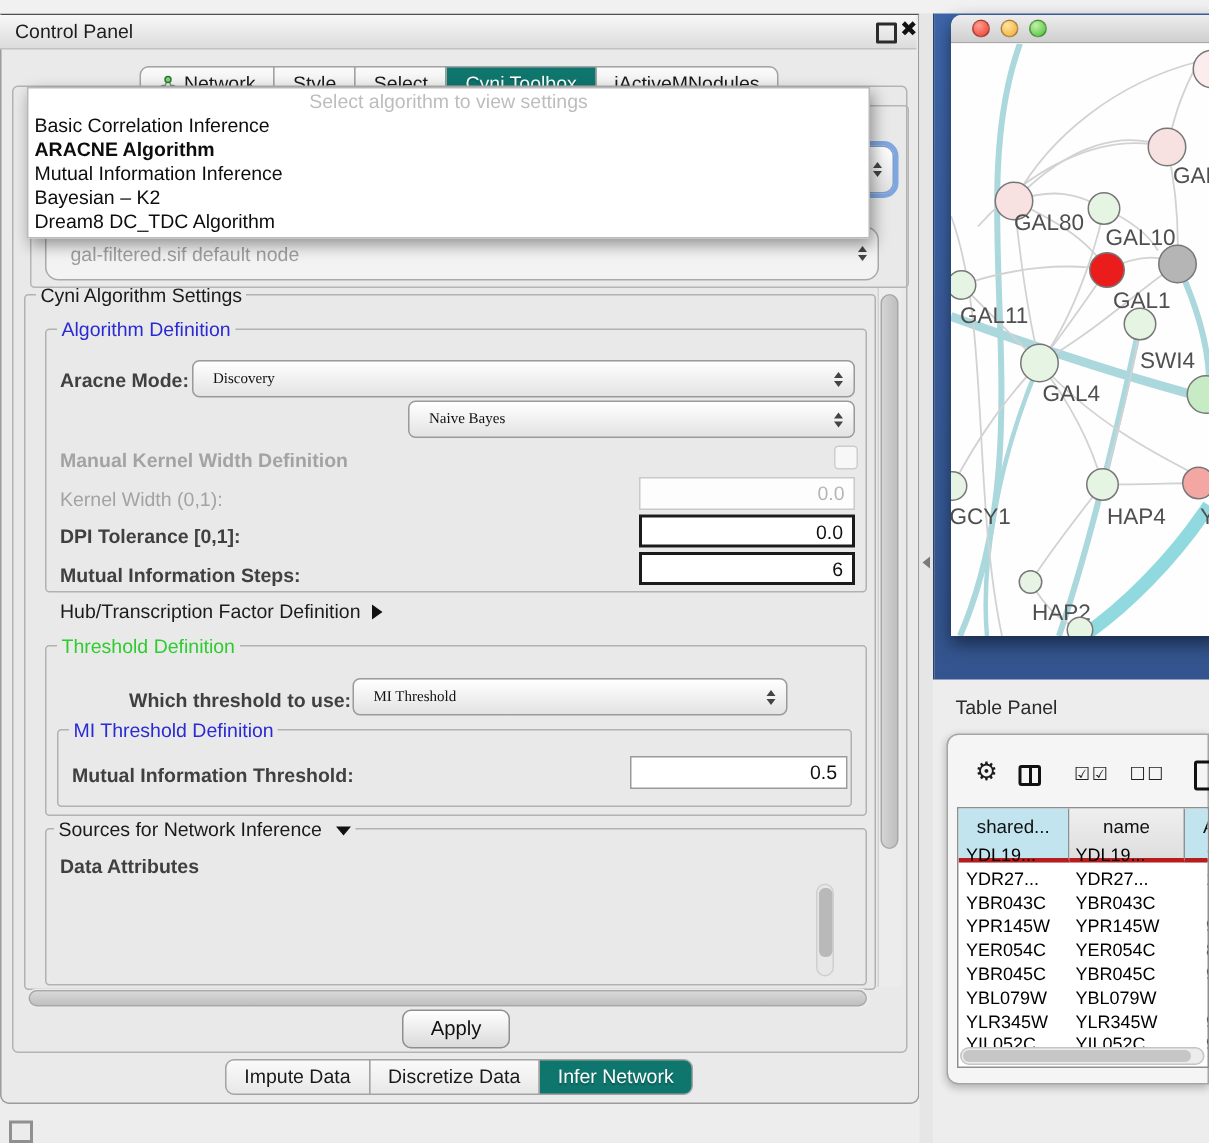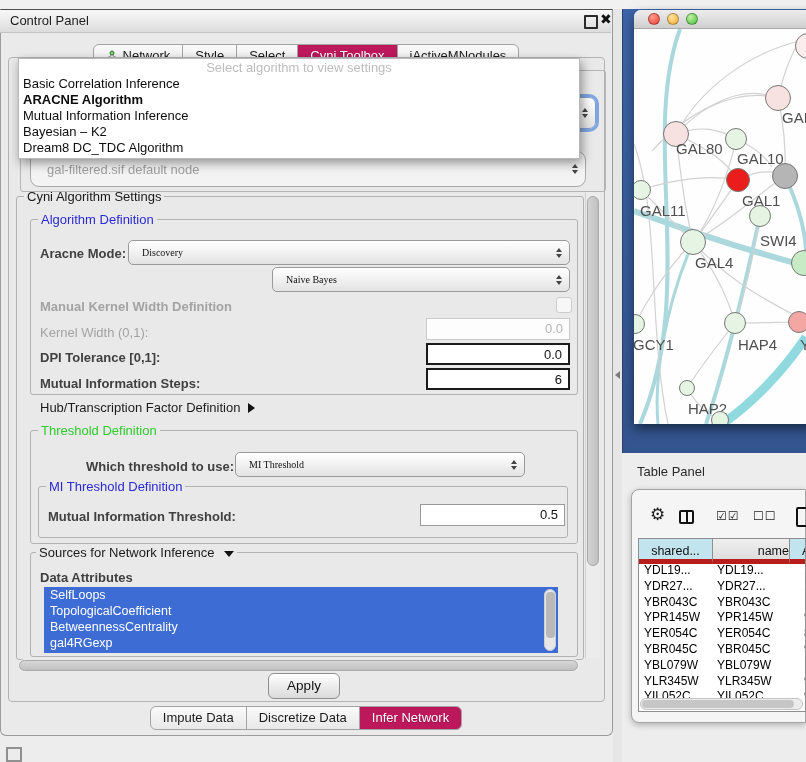--- a/index.html
+++ b/index.html
@@ -17,21 +17,21 @@
   #close-btn{left:600px;top:11px;font-size:14px;font-weight:bold;color:#111;}
 
   
   .tabrow{left:0;width:613px;display:flex;justify-content:center;}
   #top-tabs{top:44px;}
   #bottom-tabs{top:706px;}
   .tab{display:flex;align-items:center;gap:5px;padding:3px 12px 4px 12px;font-size:13px;color:#1a1a1a;
     background:linear-gradient(#fafafa,#e8e8e8);border:1px solid #a3a3a3;margin-left:-1px;white-space:nowrap;}
   .tab:first-child{border-radius:6px 0 0 6px;}
   .tab:last-child{border-radius:0 6px 6px 0;}
-  .tab.sel{background:#be185d;color:#fff;text-shadow:0 1px 1px rgba(0,0,0,.25);}
+  .tab.sel{background:#0f766e;color:#fff;text-shadow:0 1px 1px rgba(0,0,0,.25);}
   .net-ic{display:inline-block;width:12px;height:12px;}
 
   
   #cp-content{left:8px;top:57px;width:597px;height:645px;background:#e9e9e9;
     border:1px solid #b3b3b3;border-radius:4px;box-sizing:border-box;}
 
   
   #group-stub{left:20px;top:70px;width:584px;height:120px;border:1px solid #b5b5b5;border-radius:3px;z-index:2;}
   #ghost-combo{left:30px;top:151px;width:556px;height:36px;border:1px solid #a9a9a9;border-radius:9px;
     background:#f3f3f3;z-index:3;color:#9e9e9e;font-size:13px;line-height:36px;padding-left:16px;box-sizing:border-box;}
@@ -124,24 +124,24 @@
   #tb-gear{left:650px;top:506px;font-size:17px;color:#1c1c1c;line-height:17px;}
   #tb-split{left:679px;top:510px;width:15px;height:14px;border:2px solid #111;border-radius:2px;box-sizing:border-box;}
   #tb-split::after{content:"";position:absolute;left:4.5px;top:0;width:2px;height:10px;background:#111;}
   .tb-checks{font-size:12px;color:#222;letter-spacing:1px;}
   #tb-checked{left:716px;top:509px;}
   #tb-unchecked{left:753px;top:509px;}
   #tb-export{left:796px;top:507px;width:13px;height:16px;border:2px solid #111;border-radius:2px;}
 
   #grid{left:638px;top:538px;width:168px;height:174px;border:1px solid #8f8f8f;background:#fff;overflow:hidden;box-sizing:border-box;}
   #grid-head{display:flex;height:24px;}
-  .hcell{height:25px;line-height:24px;font-size:12.5px;color:#111;text-align:center;
-    border-right:1px solid #8f8f8f;border-bottom:5px solid #b91c1c;box-sizing:border-box;flex:none;}
+  .hcell{height:36px;line-height:24px;font-size:12.5px;color:#111;text-align:center;
+    border-right:1px solid #8f8f8f;border-bottom:3px solid #b91c1c;box-sizing:border-box;flex:none;}
   .hc0{width:74px;background:#c2e4ef;}
-  .hc1{width:77px;background:linear-gradient(#efefef,#dedede);text-align:right;}
+  .hc1{width:77px;background:linear-gradient(#efefef,#dedede);}
   .hc2{width:60px;background:#c2e4ef;text-align:left;padding-left:12px;}
   .trow{display:flex;height:15.8px;}
   .tcell{font-size:12px;color:#000;line-height:15.8px;white-space:nowrap;overflow:hidden;flex:none;}
   .tc0{width:74px;padding-left:5px;box-sizing:border-box;}
   .tc1{width:77px;padding-left:4px;box-sizing:border-box;}
   .tc2{width:60px;padding-left:14px;box-sizing:border-box;}
   #grid-hsb{left:640px;top:698px;width:163px;height:12px;background:#ececec;border:1px solid #c4c4c4;border-radius:6px;box-sizing:border-box;}
   #grid-hsb-thumb{left:642px;top:700px;width:152px;height:8px;background:#c6c6c6;border-radius:4px;}
 
   #mini-icon{left:6px;top:747px;width:16px;height:15px;border:2px solid #909090;background:#ececec;box-sizing:border-box;}
@@ -257,26 +257,20 @@
   <div class="abs gtitle blue" style="left:46px;top:479px;">MI Threshold Definition</div>
   <div class="abs lbl" style="left:48px;top:509px;">Mutual Information Threshold:</div>
   <div class="field" style="left:420px;top:504px;width:145px;">0.5</div>
 
   <div id="src-group" class="abs group"></div>
   <div class="abs gtitle dark" style="left:36px;top:545px;">
     <span>Sources for Network Inference</span>
     <span class="tri-down"></span>
   </div>
   <div class="abs lbl" style="left:40px;top:570px;">Data Attributes</div>
-  <div id="attr-list" class="abs">
-      <div class="attr-item">SelfLoops</div>
-      <div class="attr-item">TopologicalCoefficient</div>
-      <div class="attr-item">BetweennessCentrality</div>
-      <div class="attr-item">gal4RGexp</div>
-    </div>
   <div id="attr-vsb" class="abs"></div>
   <div id="attr-thumb" class="abs"></div>
 
   <div id="vsb" class="abs"></div>
   <div id="vsb-thumb" class="abs"></div>
   <div id="hsb" class="abs"></div>
   <div id="hsb-thumb" class="abs"></div>
 
   <div id="apply-btn" class="abs">Apply</div>
 

